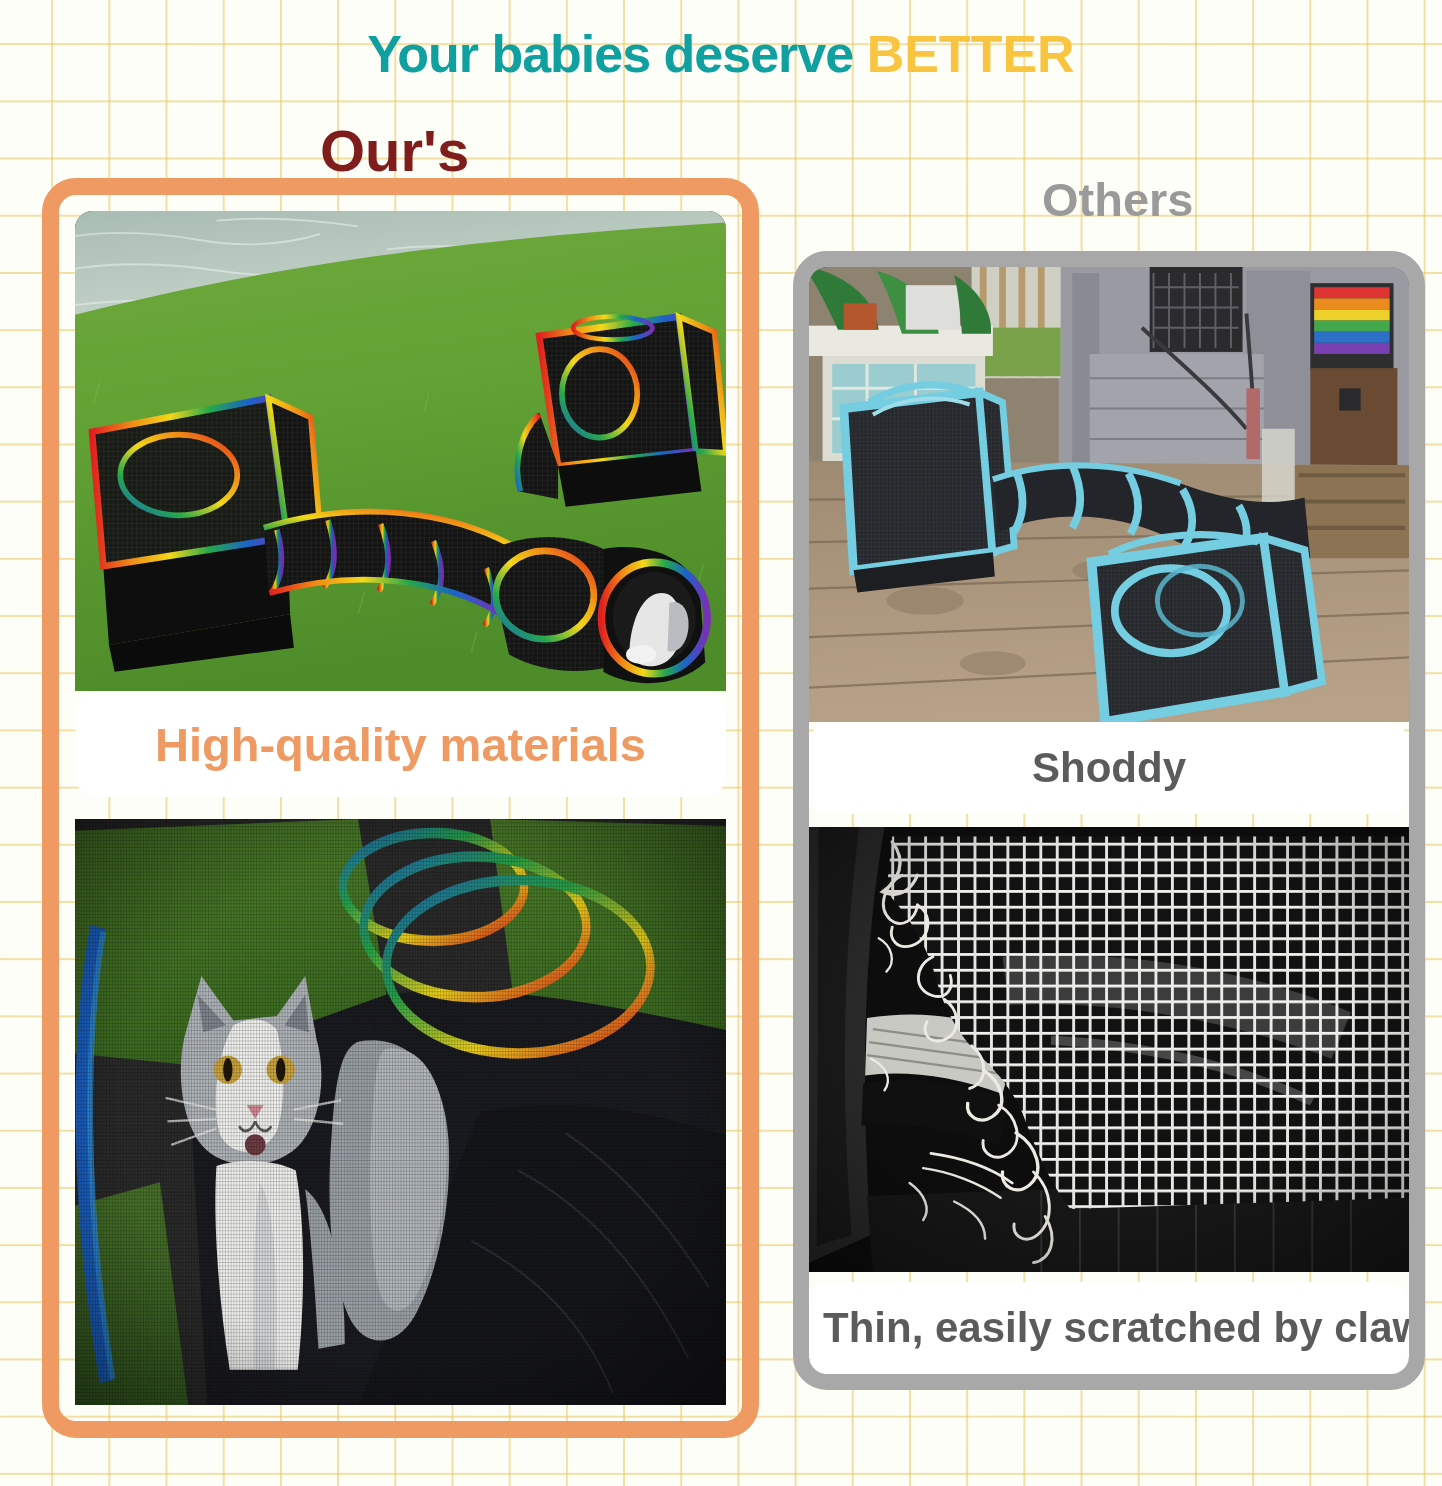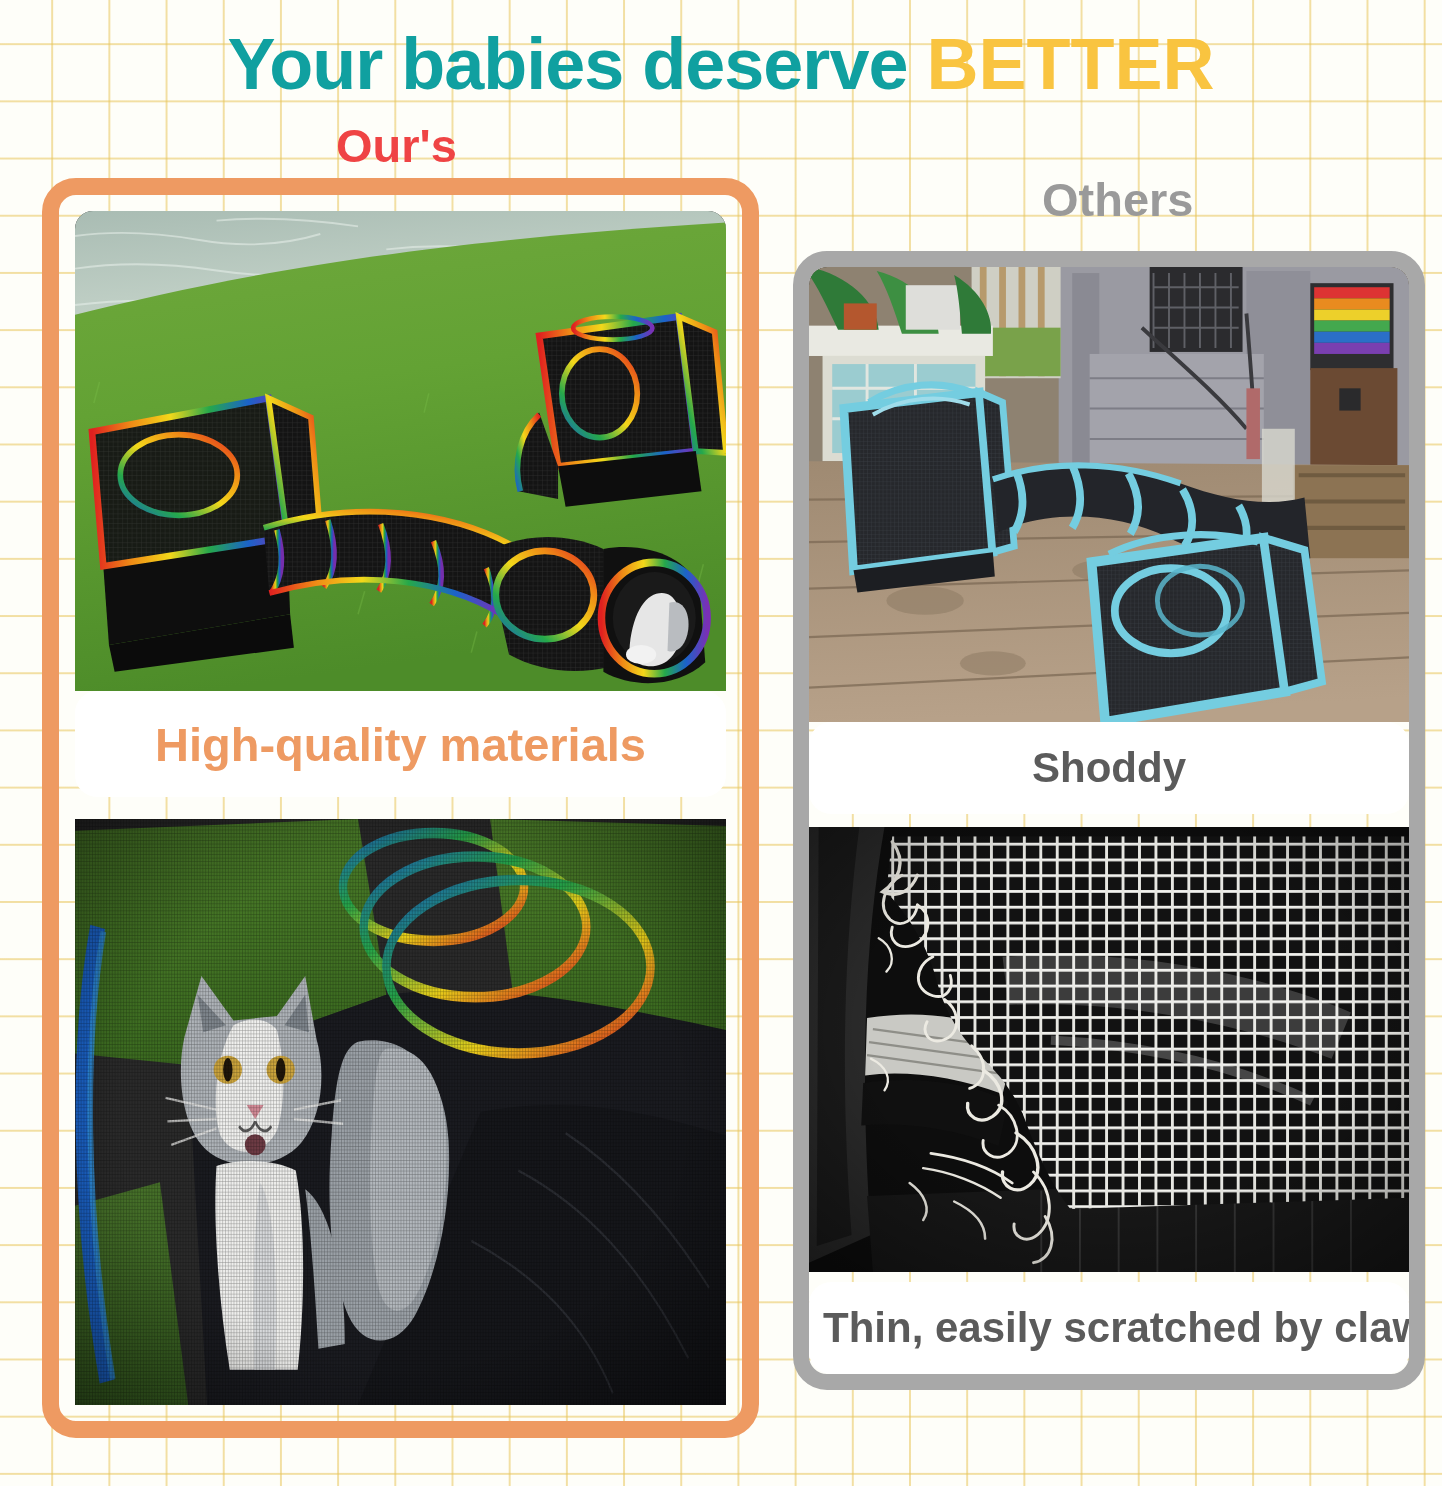--- a/index.html
+++ b/index.html
@@ -14,33 +14,33 @@
     background-position:-6px -14px;
     position:relative;
     overflow:hidden;
   }
 
   
   .headline{
     position:absolute;left:0;top:28px;width:1442px;
     text-align:center;
     font-weight:bold;
-    font-size:72px;
+    font-size:52px;
     letter-spacing:-1px;
     white-space:nowrap;
     line-height:1;
   }
   .headline .h-teal{color:#10A0A0;}
   .headline .h-gold{color:#F9C440;letter-spacing:0px;}
 
   
   .lbl{
     position:absolute;font-weight:bold;white-space:nowrap;line-height:1;
   }
-  .lbl-ours{left:336px;top:122px;font-size:47px;color:#ef4444;}
+  .lbl-ours{left:320px;top:122px;font-size:58px;color:#7f1d1d;}
   .lbl-others{left:1042px;top:176px;font-size:47px;color:#9A9A9A;}
 
   
   .panel{
     position:absolute;
     box-sizing:border-box;
     display:flex;flex-direction:column;
     overflow:hidden;
   }
   .panel-ours{

